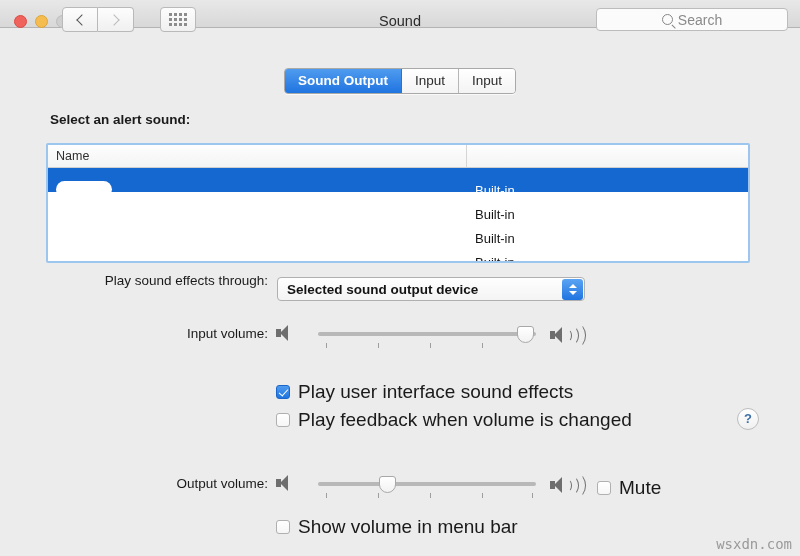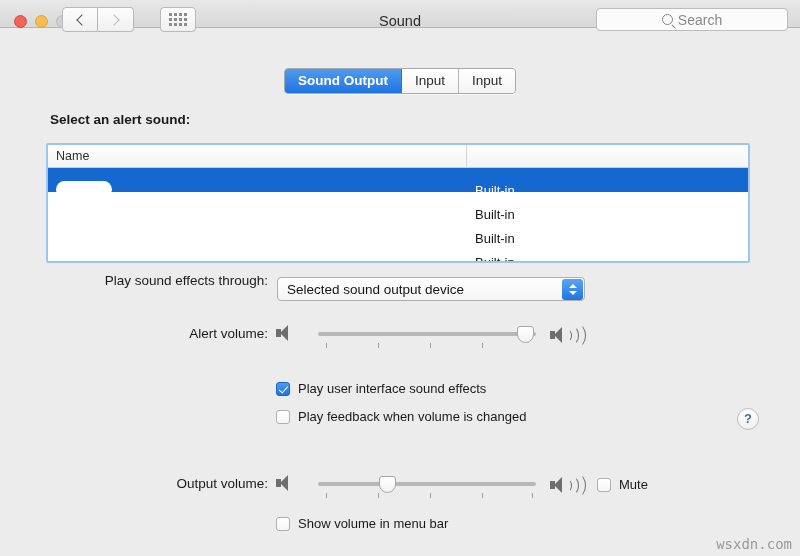--- a/index.html
+++ b/index.html
@@ -230,20 +230,21 @@
     background: linear-gradient(to bottom, #ffffff, #f4f4f4);
     border: 1px solid #b0b0b0;
     border-radius: 4px;
     box-sizing: border-box;
   }
   .popup .value {
     font-size: 13.5px;
     color: #141414;
     line-height: 23px;
     padding-left: 9px;
+    font-weight: bold;
   }
   .popup .stepper {
     position: absolute;
     right: 1px; top: 1px;
     width: 21px; height: 21px;
     background: linear-gradient(to bottom, #5aa4f2, #1f74e0);
     border-radius: 3px;
     display: flex; flex-direction: column;
     align-items: center; justify-content: center;
     gap: 3px;
@@ -335,21 +336,21 @@
   }
   .cbox.checked::after {
     content: "";
     position: absolute;
     left: 4px; top: 1px;
     width: 4px; height: 8px;
     border: solid #ffffff;
     border-width: 0 1.8px 1.8px 0;
     transform: rotate(42deg);
   }
-  .cb-label { font-size: 13px; color: #1a1a1a; }
+  .cb-label { font-size: 19px; color: #1a1a1a; }
 
   .helpbtn {
     position: absolute;
     left: 737px; top: 408px;
     width: 22px; height: 22px;
     border-radius: 50%;
     background: linear-gradient(to bottom, #ffffff, #f0f0f0);
     border: 1px solid #bdbdbd;
     box-sizing: border-box;
     text-align: center;
@@ -446,21 +447,21 @@
 
 <div class="row-label popup-label">Play sound effects through:</div>
 <div class="popup">
   <div class="value">Selected sound output device</div>
   <div class="stepper">
     <span class="ar up"></span>
       <span class="ar down"></span>
   </div>
 </div>
 
-<div class="row-label alert-label">Alert volume:</div>
+<div class="row-label alert-label">Input volume:</div>
 <div class="spk spk-small" style="top:324px;">
   <span class="body"></span>
     <span class="cone"></span>
 </div>
 <div class="slider" style="left:318px; top:326px; width:218px;">
   <div class="track" style="width:218px;"></div>
   <div class="ticks" style="width:218px;">
     <i style="left:8px;"></i>
       <i style="left:60px;"></i>
       <i style="left:112px;"></i>

